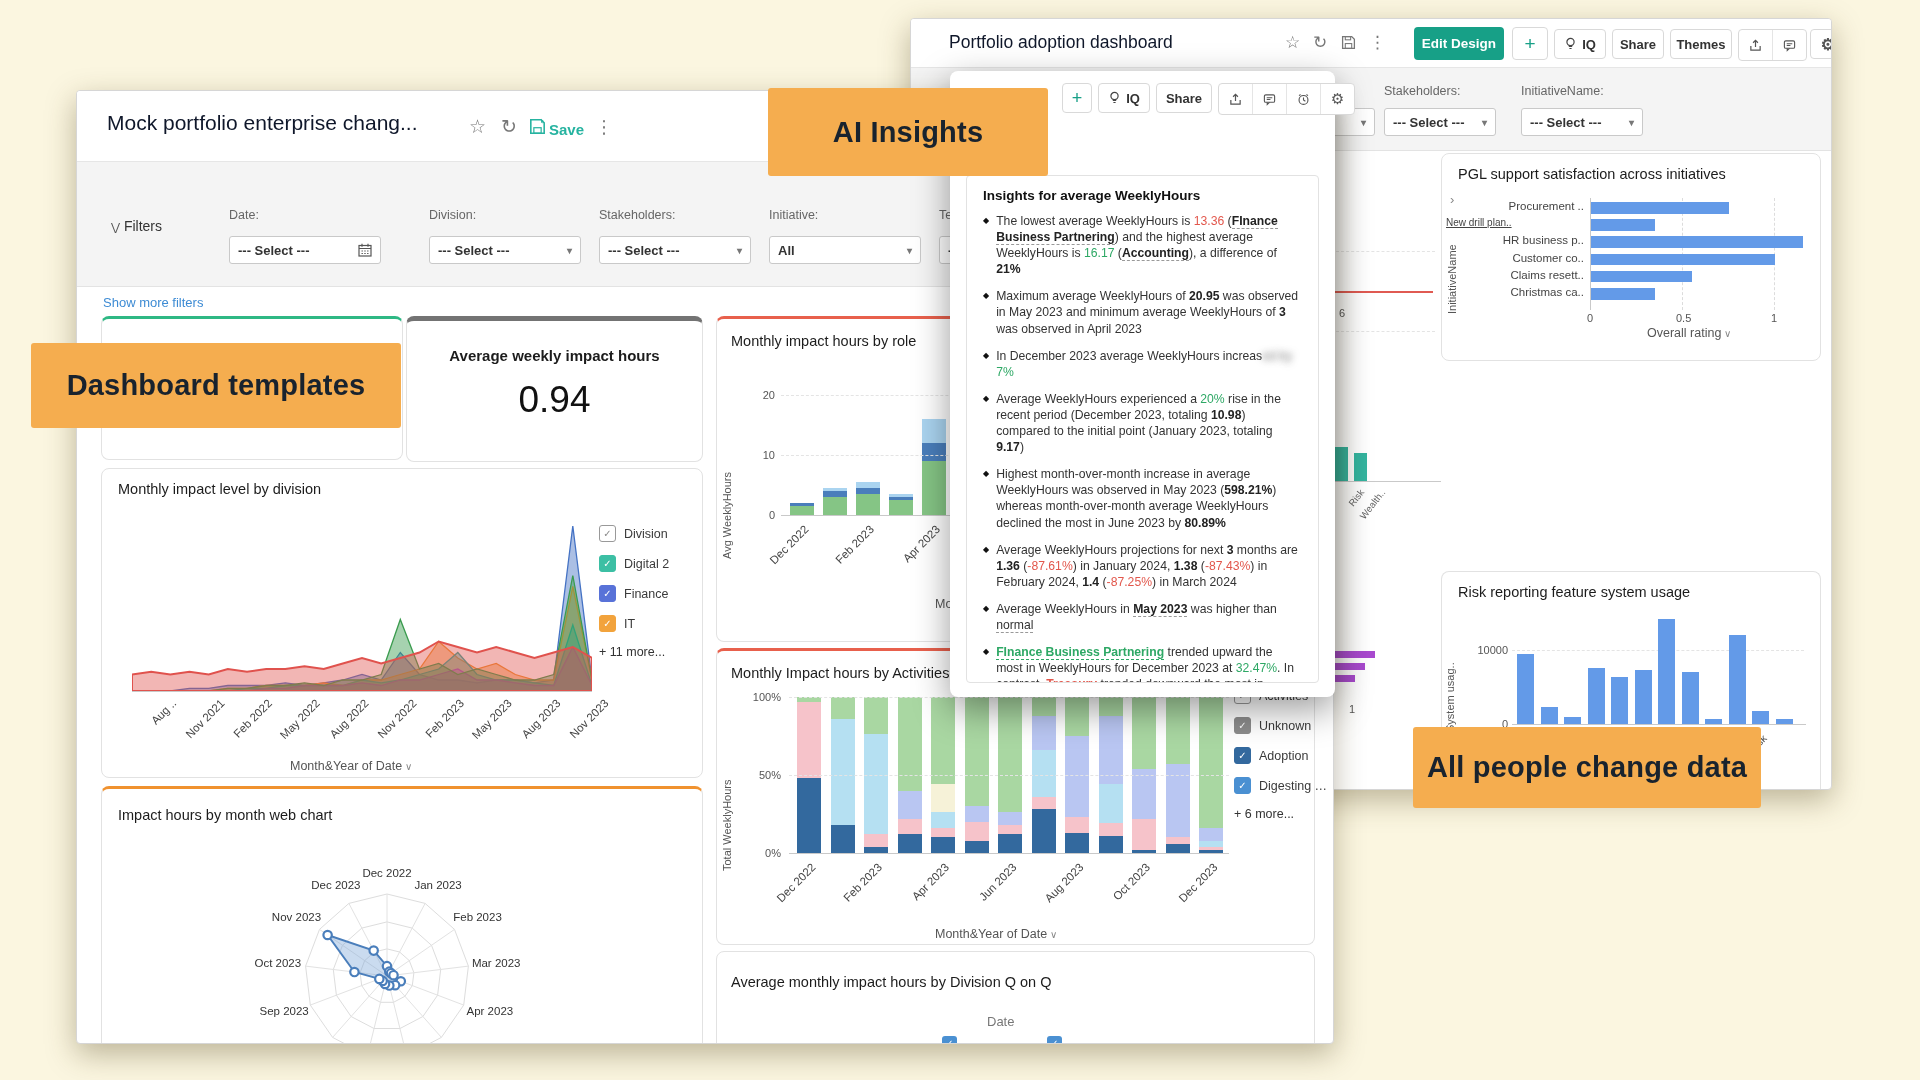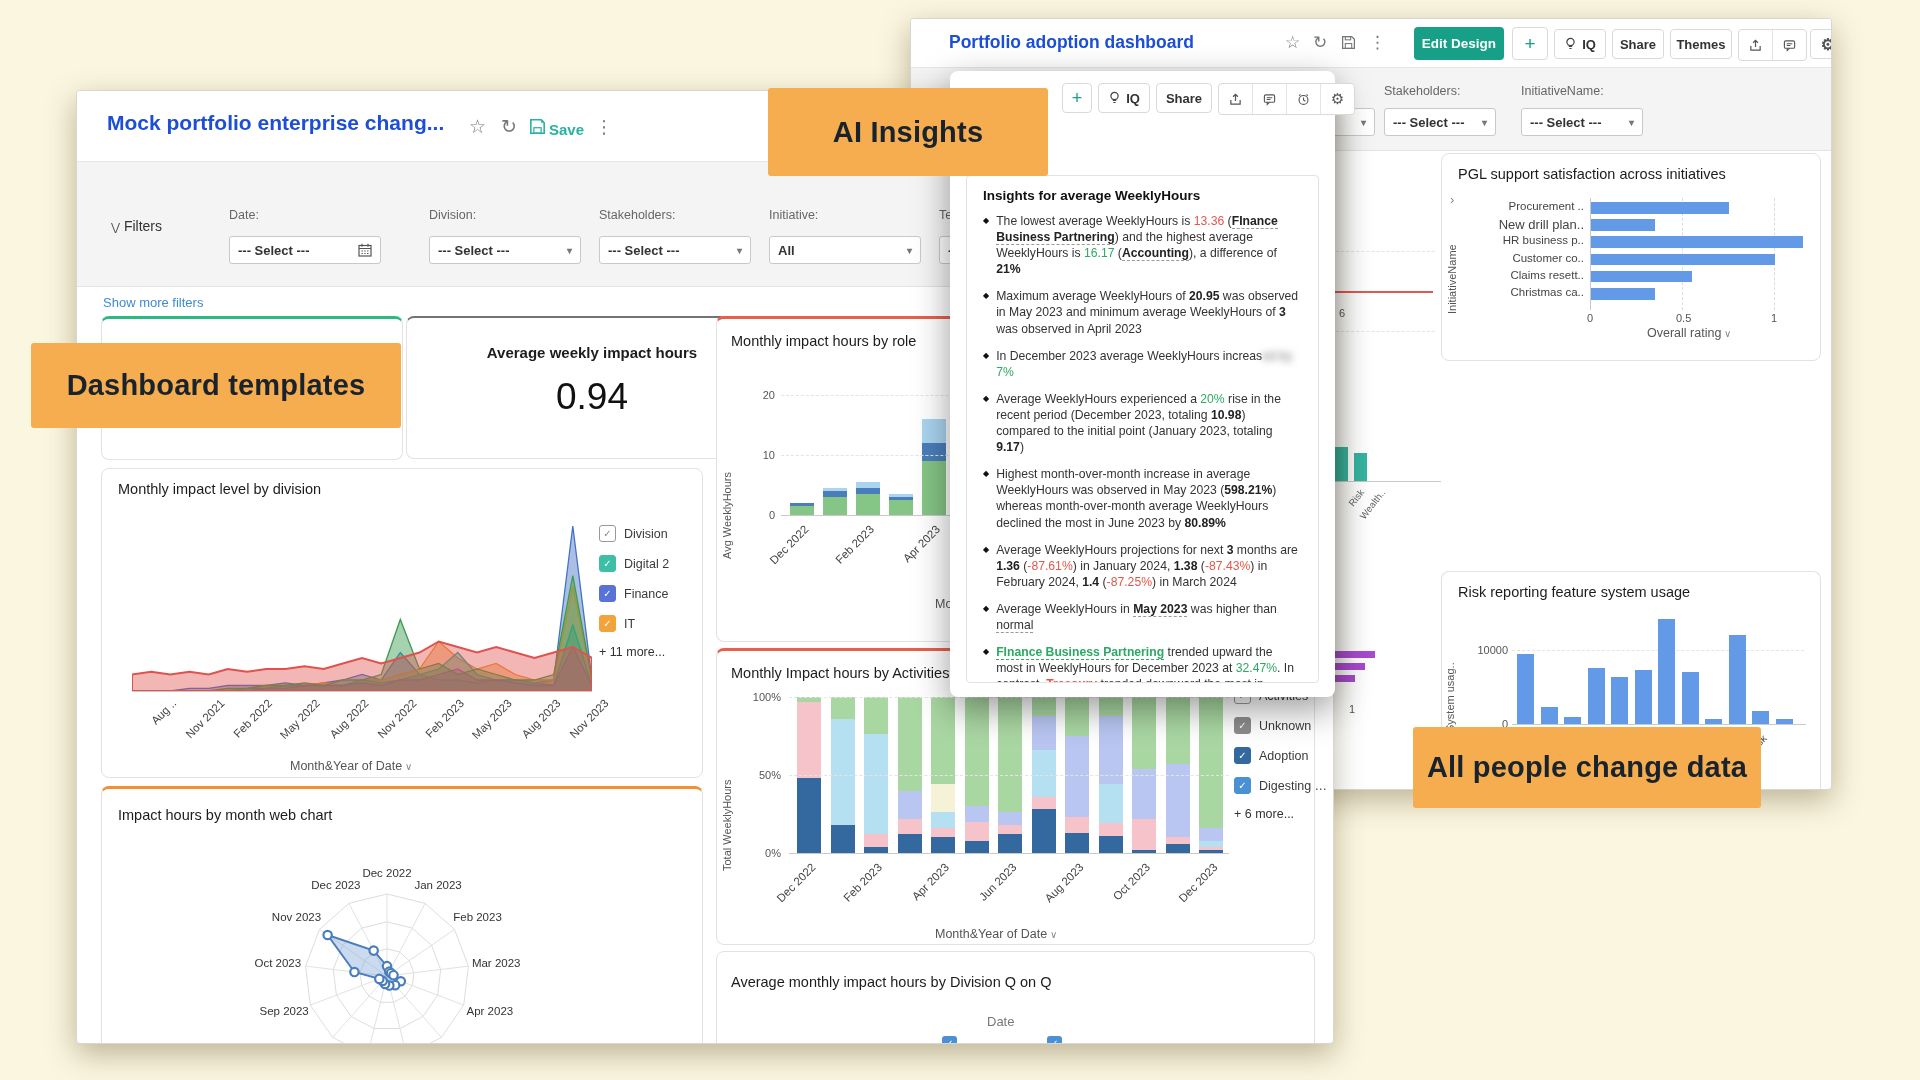--- a/index.html
+++ b/index.html
@@ -1,24 +1,24 @@
 <!DOCTYPE html>
 <html><head>
 <meta charset="utf-8">
 <style>
   html,body{margin:0;padding:0;background:#FBF6E0;font-family:"Liberation Sans",sans-serif;}
   #stage{position:relative;width:1920px;height:1080px;overflow:hidden;background:#FBF6E0;color:#333;}
   .win{position:absolute;background:#fff;border:1px solid #d6d6d6;border-radius:4px;box-shadow:0 10px 30px rgba(70,55,15,.35);overflow:hidden;}
   .card{position:absolute;background:#fff;border:1px solid #e2e2e2;border-radius:8px;}
   .card h3{margin:0;font-size:14.5px;font-weight:normal;color:#1c1c1c;position:absolute;white-space:nowrap;}
   .acc-g{border-top:3px solid #2EB884;}
-  .acc-b{border-top:2px solid #737373;padding-left:25px;}
+  .acc-b{border-top:5px solid #737373;}
   .acc-r{border-top:3px solid #E8604C;}
   .acc-o{border-top:3px solid #F0922F;}
-  .hdr-title{position:absolute;font-weight:bold;color:#1d4ed8;white-space:nowrap;}
+  .hdr-title{position:absolute;font-weight:normal;color:#0f172a;white-space:nowrap;}
   .hicon{position:absolute;color:#777;font-size:17px;line-height:1;cursor:default;}
   .filterbar{position:absolute;left:0;right:0;background:#f4f4f4;border-top:1px solid #e6e6e6;border-bottom:1px solid #e3e3e3;}
   .flabel{position:absolute;font-size:12.5px;color:#666;white-space:nowrap;}
   .sel{position:absolute;height:28px;background:#fff;border:1px solid #c9c9c9;border-radius:3px;font-size:13px;color:#333;display:flex;align-items:center;padding:0 8px;justify-content:space-between;box-sizing:border-box;font-weight:bold;}
   .sel .car{color:#777;font-size:10px;margin-left:6px;}
   .link{position:absolute;color:#3D8BD4;font-size:13px;cursor:pointer;}
   .xlab{position:absolute;transform:rotate(-45deg);transform-origin:100% 0;font-size:11.5px;color:#444;white-space:nowrap;}
   .ytick{position:absolute;font-size:11px;color:#555;text-align:right;white-space:nowrap;}
   .vlab{position:absolute;writing-mode:vertical-rl;transform:rotate(180deg);font-size:11px;color:#555;white-space:nowrap;}
   .xtitle{position:absolute;font-size:12.5px;color:#555;white-space:nowrap;}
@@ -144,21 +144,21 @@
         </div>
       <div class="ytick" style="left:438px;top:684px;">1</div>
     </div>
 
     <div class="card" id="pgl-card" style="left:530px;top:134px;width:378px;height:206px;">
       <h3 style="left:16px;top:12px;">PGL support satisfaction across initiatives</h3>
       <span style="position:absolute;left:8px;top:38px;color:#888;font-size:13px;">›</span>
       <div class="vlab" style="left:4px;top:60px;height:100px;">InitiativeName</div>
       <div id="pgl-rows">
           <div style="position: absolute; left: 4px; top: 46px; width: 138px; text-align: right; font-size: 11.5px; color: rgb(68, 68, 68); white-space: nowrap;">Procurement ..</div>
-          <div style="position: absolute; left: 4px; top: 63.2px; width: 138px; text-align: right; font-size: 13px; color: rgb(68, 68, 68); white-space: nowrap;">New drill plan..</div>
+          <div style="position: absolute; left: 4px; top: 63.2px; width: 138px; font-size: 10px; color: rgb(68, 68, 68); white-space: nowrap; text-decoration: underline;">New drill plan..</div>
           <div style="position: absolute; left: 4px; top: 80.4px; width: 138px; text-align: right; font-size: 11.5px; color: rgb(68, 68, 68); white-space: nowrap;">HR business p..</div>
           <div style="position: absolute; left: 4px; top: 97.6px; width: 138px; text-align: right; font-size: 11.5px; color: rgb(68, 68, 68); white-space: nowrap;">Customer co..</div>
           <div style="position: absolute; left: 4px; top: 114.8px; width: 138px; text-align: right; font-size: 11.5px; color: rgb(68, 68, 68); white-space: nowrap;">Claims resett..</div>
           <div style="position: absolute; left: 4px; top: 132px; width: 138px; text-align: right; font-size: 11.5px; color: rgb(68, 68, 68); white-space: nowrap;">Christmas ca..</div>
         </div>
       <div class="gridv" style="left:240px;top:44px;height:112px;"></div>
       <div class="gridv" style="left:332px;top:44px;height:112px;"></div>
       <div class="axis" style="left:148px;top:44px;width:1px;height:112px;"></div>
       <div id="pgl-bars">
           <div class="bar" style="left: 149px; top: 48px; width: 138px; height: 11.5px; background: rgb(99, 154, 232);"></div>

